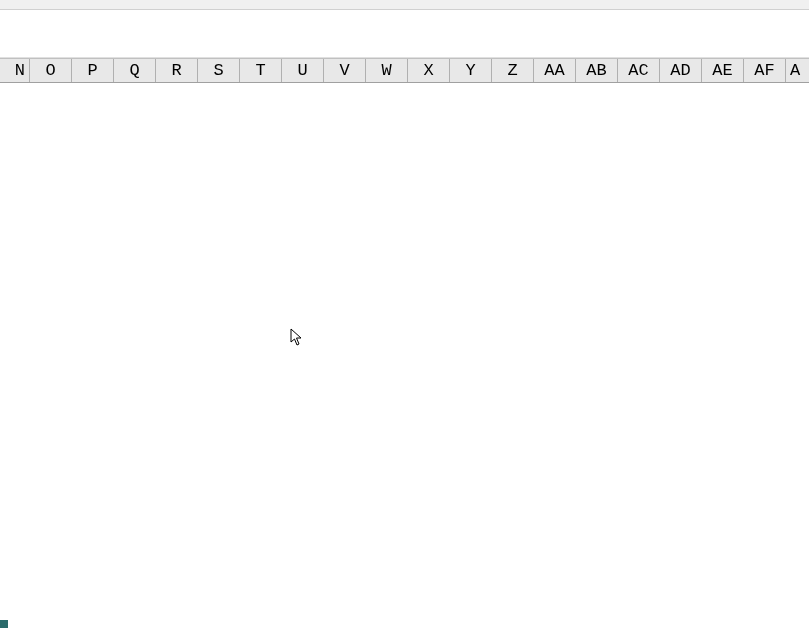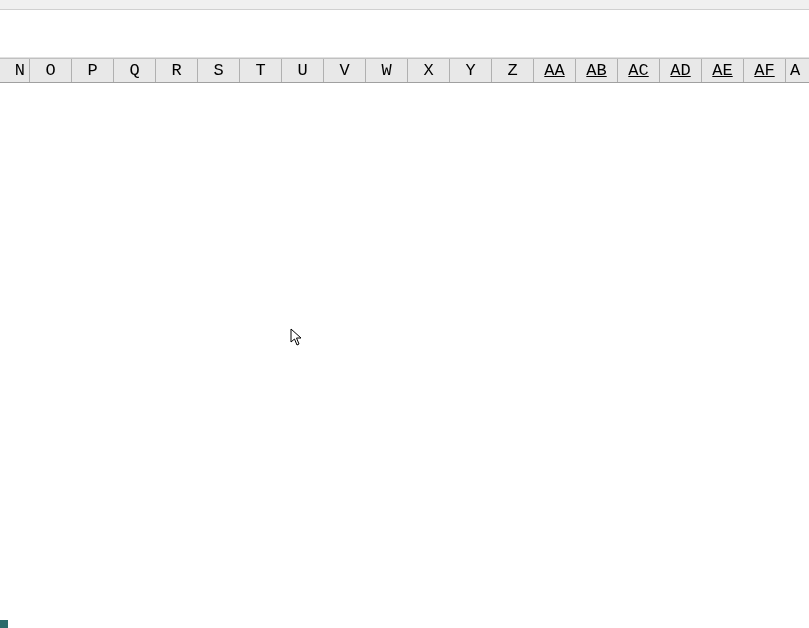--- a/index.html
+++ b/index.html
@@ -51,21 +51,20 @@
       user-select: none;
       flex-shrink: 0;
     }
     
     .column-header.single {
       width: 42px;
     }
     
     .column-header.double {
       width: 42px;
-      text-decoration: underline;
     }
     
     .column-header.partial-left {
       width: 30px;
       justify-content: flex-end;
       padding-right: 4px;
     }
     
     .column-header.partial-right {
       width: 16px;

